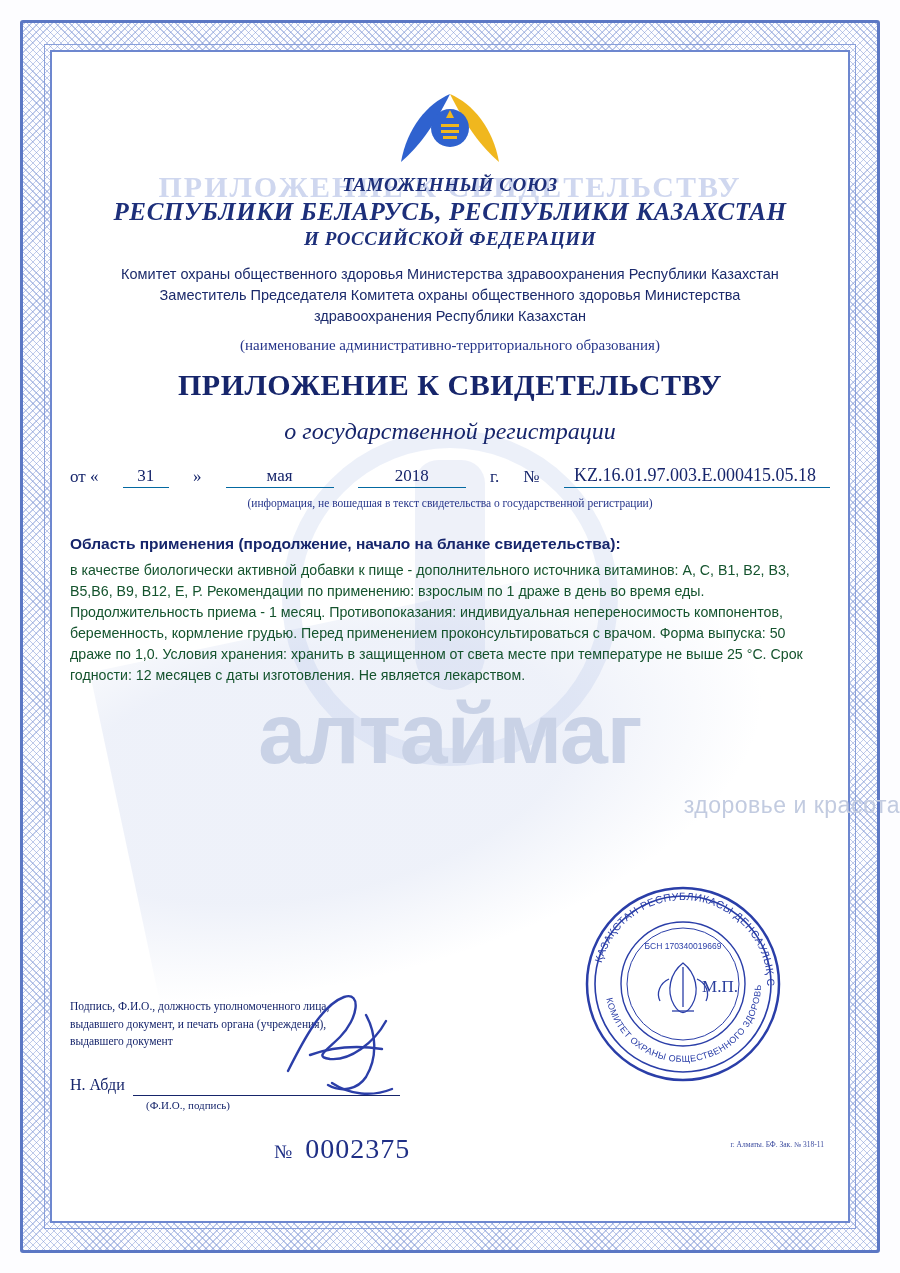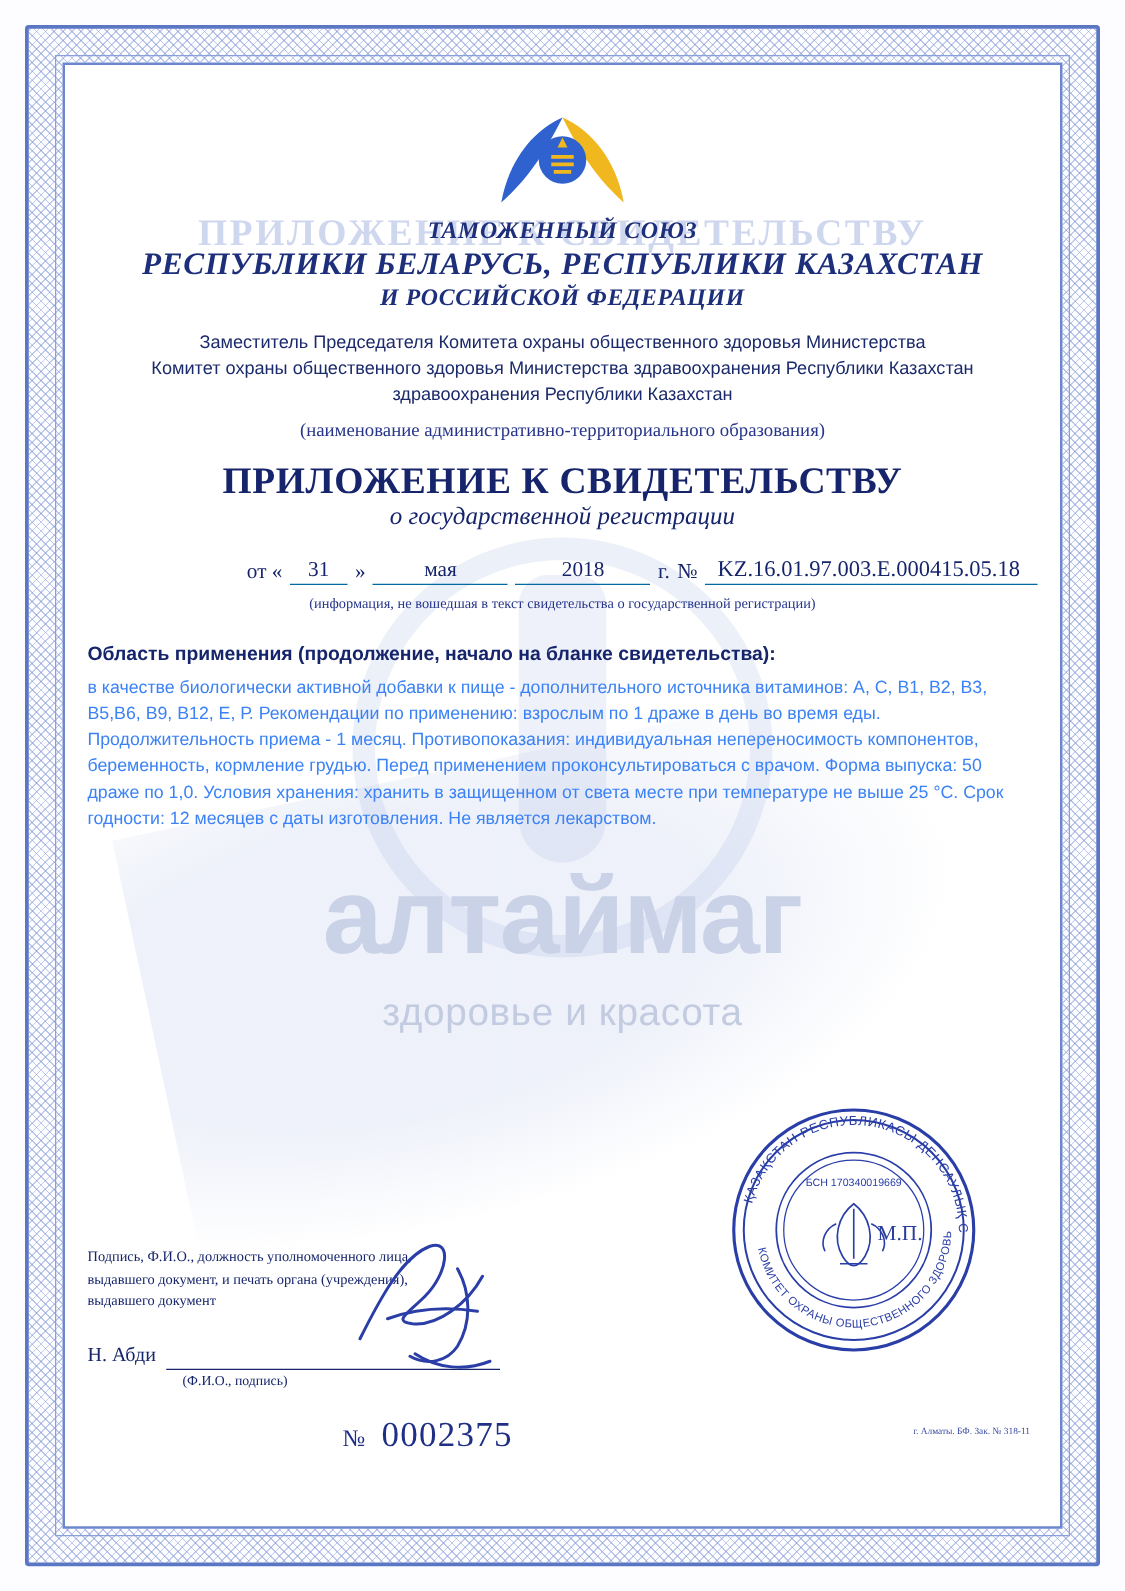--- a/index.html
+++ b/index.html
@@ -111,23 +111,24 @@
     font-family: "Liberation Sans", sans-serif;
     font-size: 86px;
     font-weight: bold;
     color: #c9d2e6;
     letter-spacing: -1px;
     line-height: 1;
   }
   .brand-wm .brand-tag {
     margin-top: 16px;
     font-family: "Liberation Sans", sans-serif;
-    font-size: 31px;
+    font-size: 23px;
     color: #c2cbe0;
     letter-spacing: 0.5px;
+    text-align: right;
   }
 
   
   .content {
     position: absolute;
     left: 70px;
     right: 70px;
     top: 66px;
     bottom: 66px;
   }
@@ -171,32 +172,32 @@
   .doc-title {
     margin-top: 14px;
     text-align: center;
     font-family: "Liberation Serif", serif;
     font-weight: bold;
     font-size: 30px;
     letter-spacing: 0.5px;
     color: #16256b;
   }
   .doc-subtitle {
-    margin-top: 0;
+    margin-top: 16px;
     text-align: center;
     font-family: "Liberation Serif", serif;
     font-style: italic;
-    font-size: 20px;
+    font-size: 24px;
     color: #16256b;
   }
 
   .date-row {
     margin-top: 20px;
     display: flex;
-    justify-content: flex-end;
+    justify-content: space-between;
     align-items: flex-end;
     font-family: "Liberation Serif", serif;
     font-size: 17px;
     color: #16256b;
     gap: 6px;
   }
   .date-row .lbl { padding-bottom: 1px; }
   .fill {
     display: inline-block;
     border-bottom: 1px solid #0369a1;
@@ -219,21 +220,21 @@
   .section-head {
     margin-top: 26px;
     font-size: 15.5px;
     font-weight: bold;
     color: #16256b;
   }
   .body-text {
     margin-top: 7px;
     font-size: 14.2px;
     line-height: 1.48;
-    color: #3b82f6;
+    color: #14532d;
     text-align: left;
   }
 
   
   .footer {
     position: absolute;
     left: 0;
     right: 0;
     bottom: 42px;
   }
@@ -351,22 +352,22 @@
       </svg>
     </div>
 
     <div class="org-title">
       <div class="l1">ТАМОЖЕННЫЙ СОЮЗ</div>
       <div class="l2">РЕСПУБЛИКИ БЕЛАРУСЬ, РЕСПУБЛИКИ КАЗАХСТАН</div>
       <div class="l3">И РОССИЙСКОЙ ФЕДЕРАЦИИ</div>
     </div>
 
     <div class="authority">
+      <div>Комитет охраны общественного здоровья Министерства здравоохранения Республики Казахстан</div>
       <div>Заместитель Председателя Комитета охраны общественного здоровья Министерства</div>
-      <div>Комитет охраны общественного здоровья Министерства здравоохранения Республики Казахстан</div>
       <div>здравоохранения Республики Казахстан</div>
     </div>
 
     <div class="caption-small">(наименование административно-территориального образования)</div>
 
     <div class="doc-title">ПРИЛОЖЕНИЕ К СВИДЕТЕЛЬСТВУ</div>
     <div class="doc-subtitle">о государственной регистрации</div>
 
     <div class="date-row">
       <span class="lbl">от «</span>

